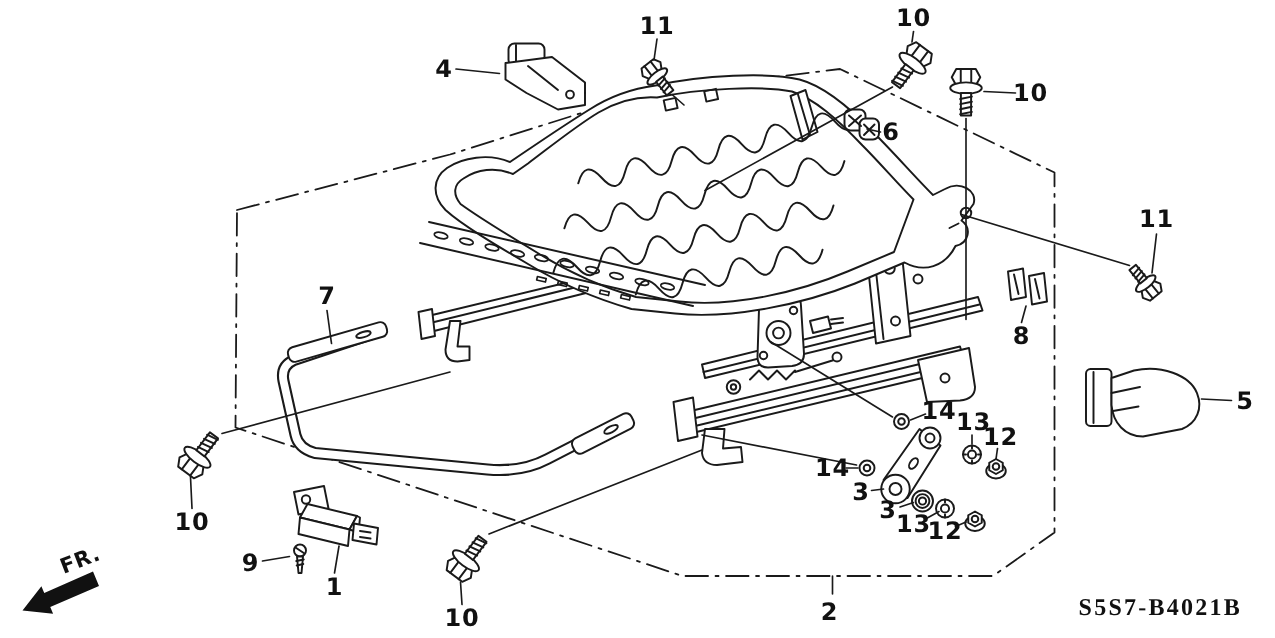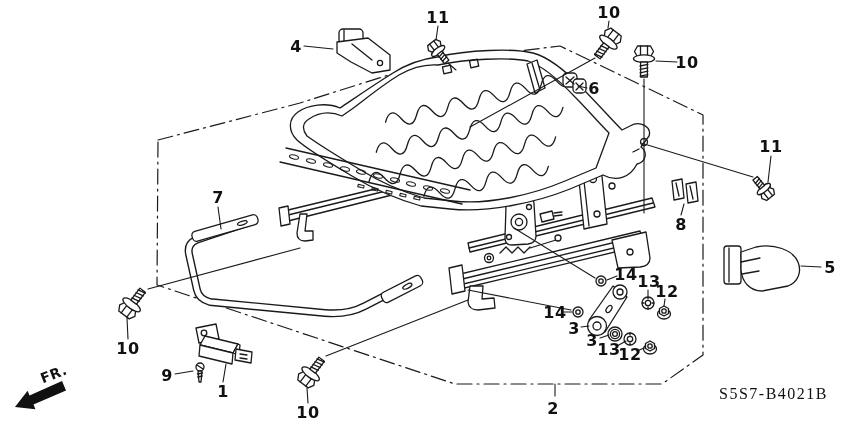--- a/index.html
+++ b/index.html
@@ -2,22 +2,22 @@
 <html><head>
 <meta charset="utf-8">
 <style>
   html,body{margin:0;padding:0;background:#fff;}
   #stage{position:relative;width:850px;height:425px;background:#fff;overflow:hidden;
          font-family:"DejaVu Sans",sans-serif;}
   #art{position:absolute;left:0;top:0;}
   .plabel{position:absolute;transform:translate(-50%,-50%);
           font:600 16px "DejaVu Sans",sans-serif;color:#111;letter-spacing:.5px;
           user-select:none;white-space:nowrap;}
-  #part-code{position:absolute;right:22px;bottom:22px;
-             font-family:"Liberation Serif",serif;font-size:16px;font-weight:400;
+  #part-code{position:absolute;right:22px;bottom:10px;
+             font-family:"Liberation Serif",serif;font-size:16px;font-weight:700;
              letter-spacing:1.5px;color:#111;}
   #fr-label{position:absolute;left:40px;top:366px;
             font:700 14px "DejaVu Sans",sans-serif;color:#111;
             transform:rotate(-21deg);letter-spacing:.5px;}
 </style>
 </head>
 <body>
 
 <div id="stage">
 

